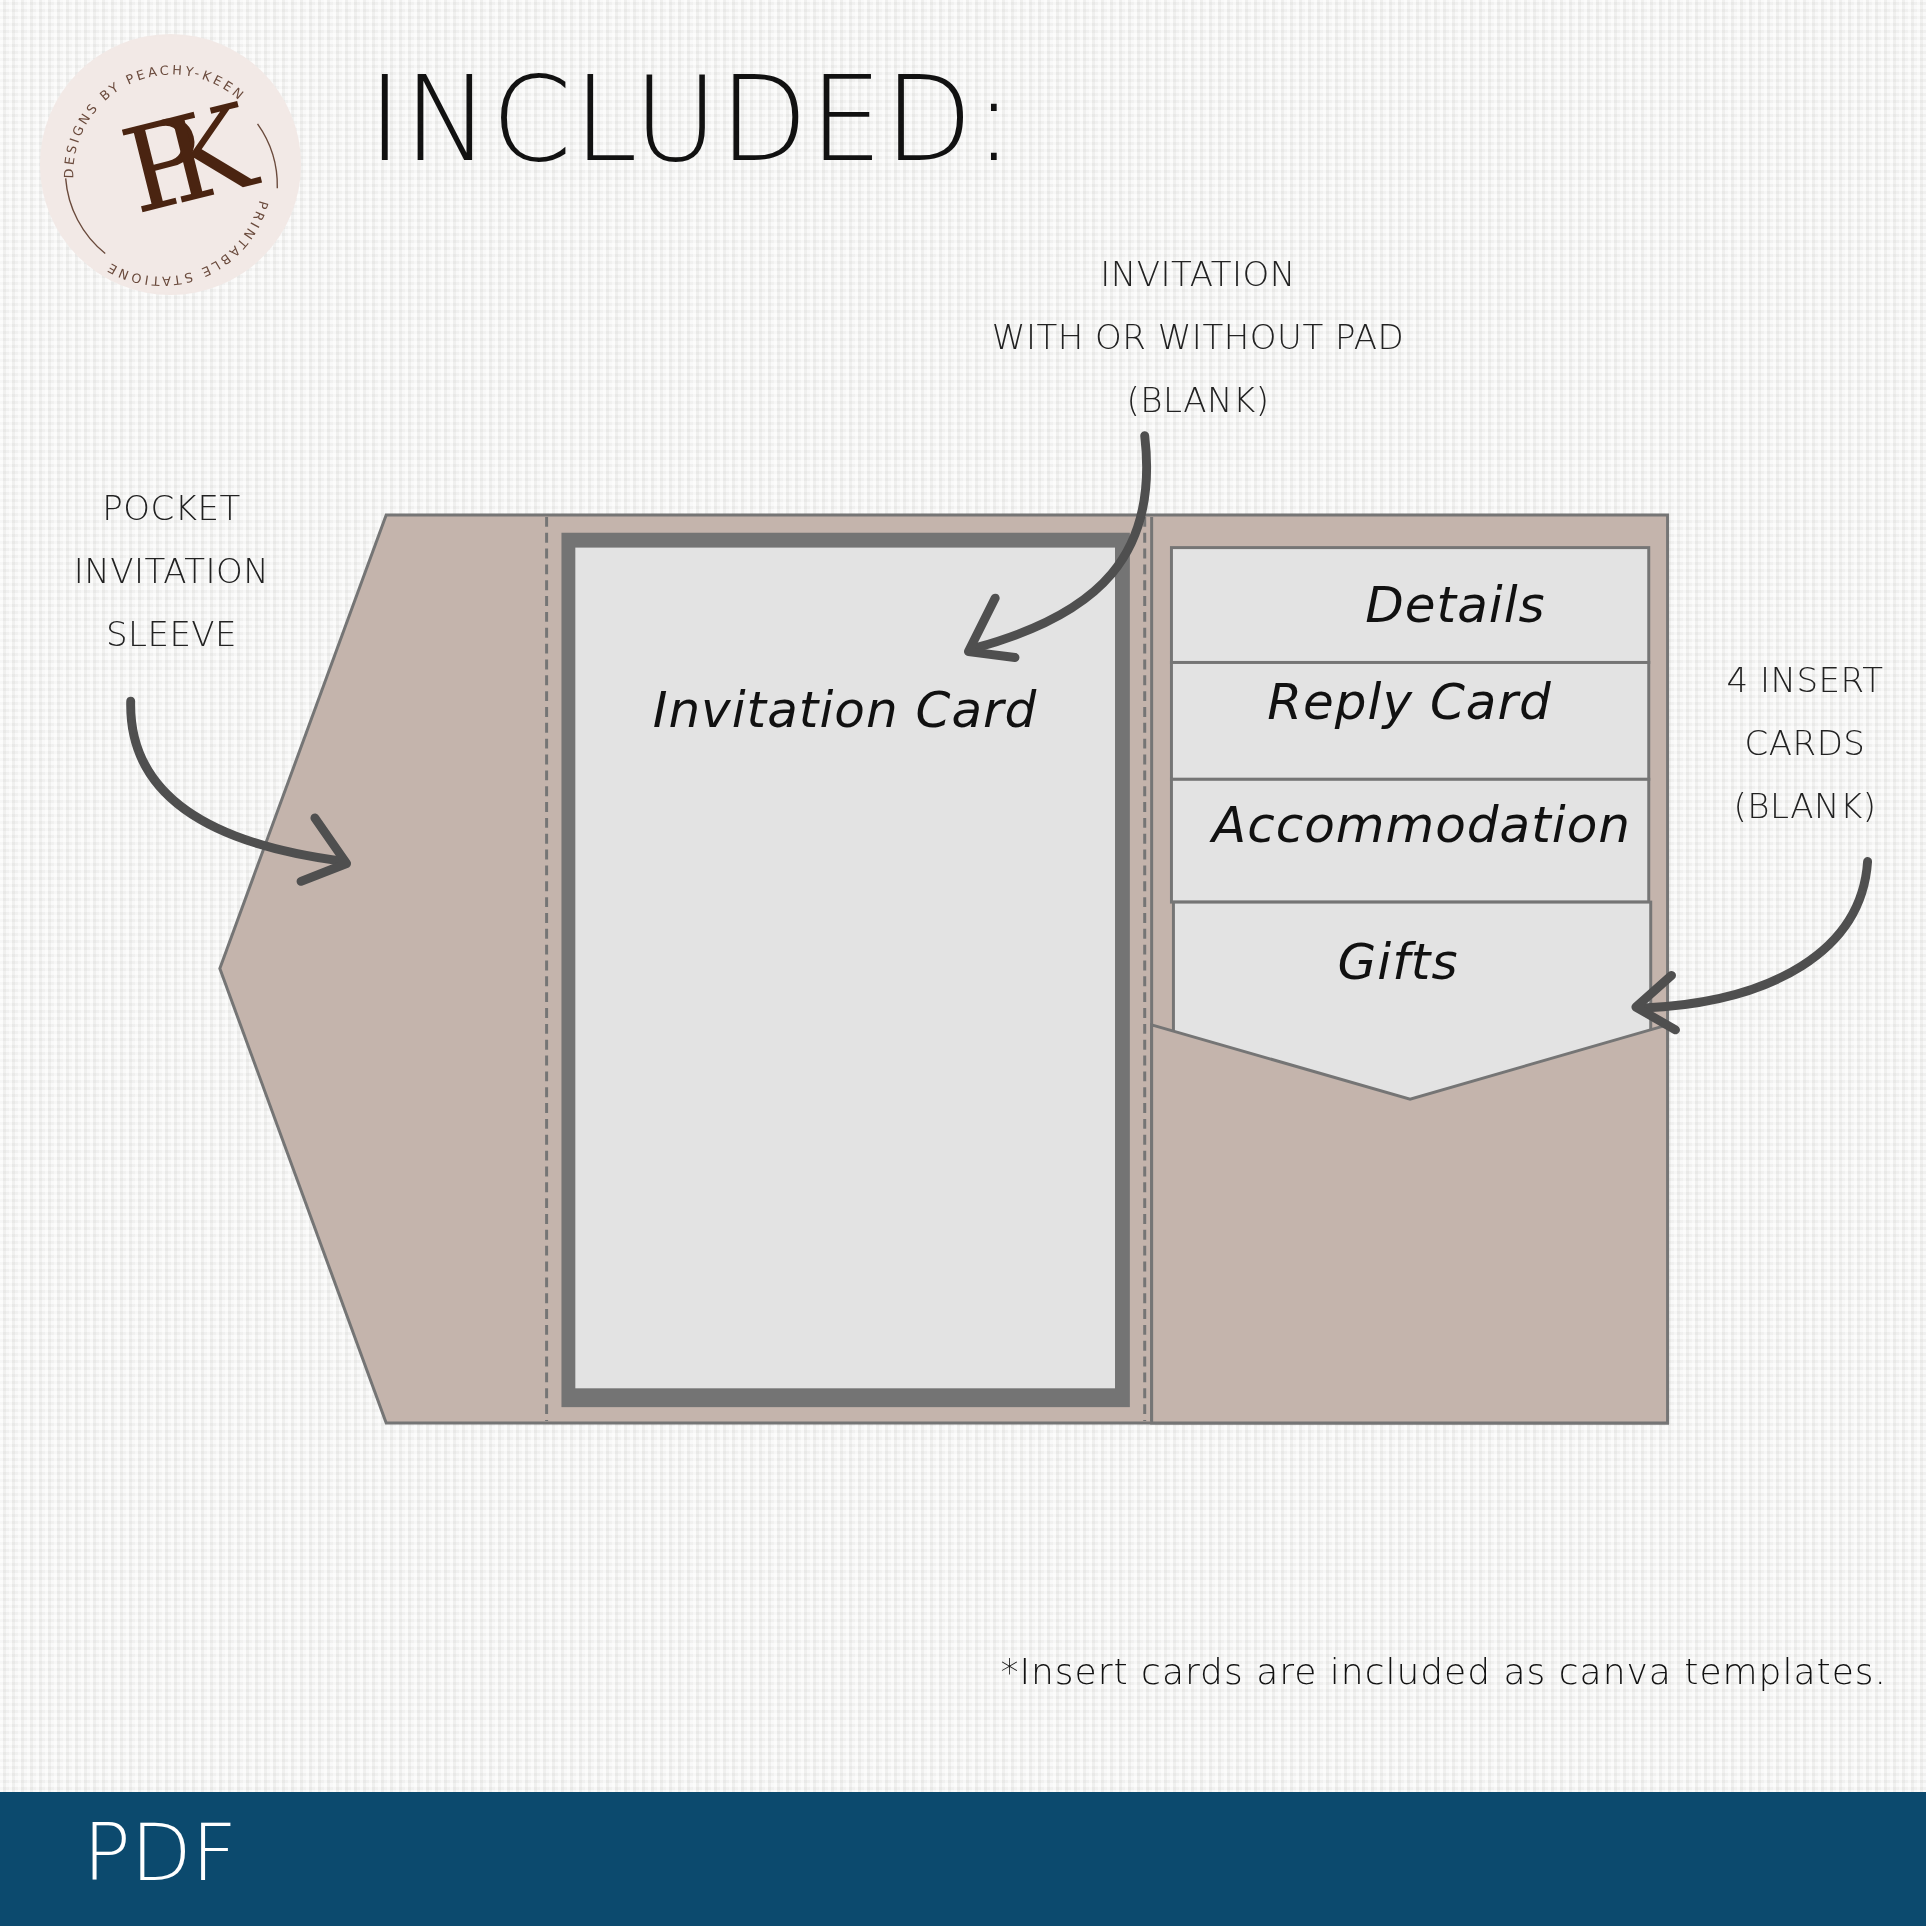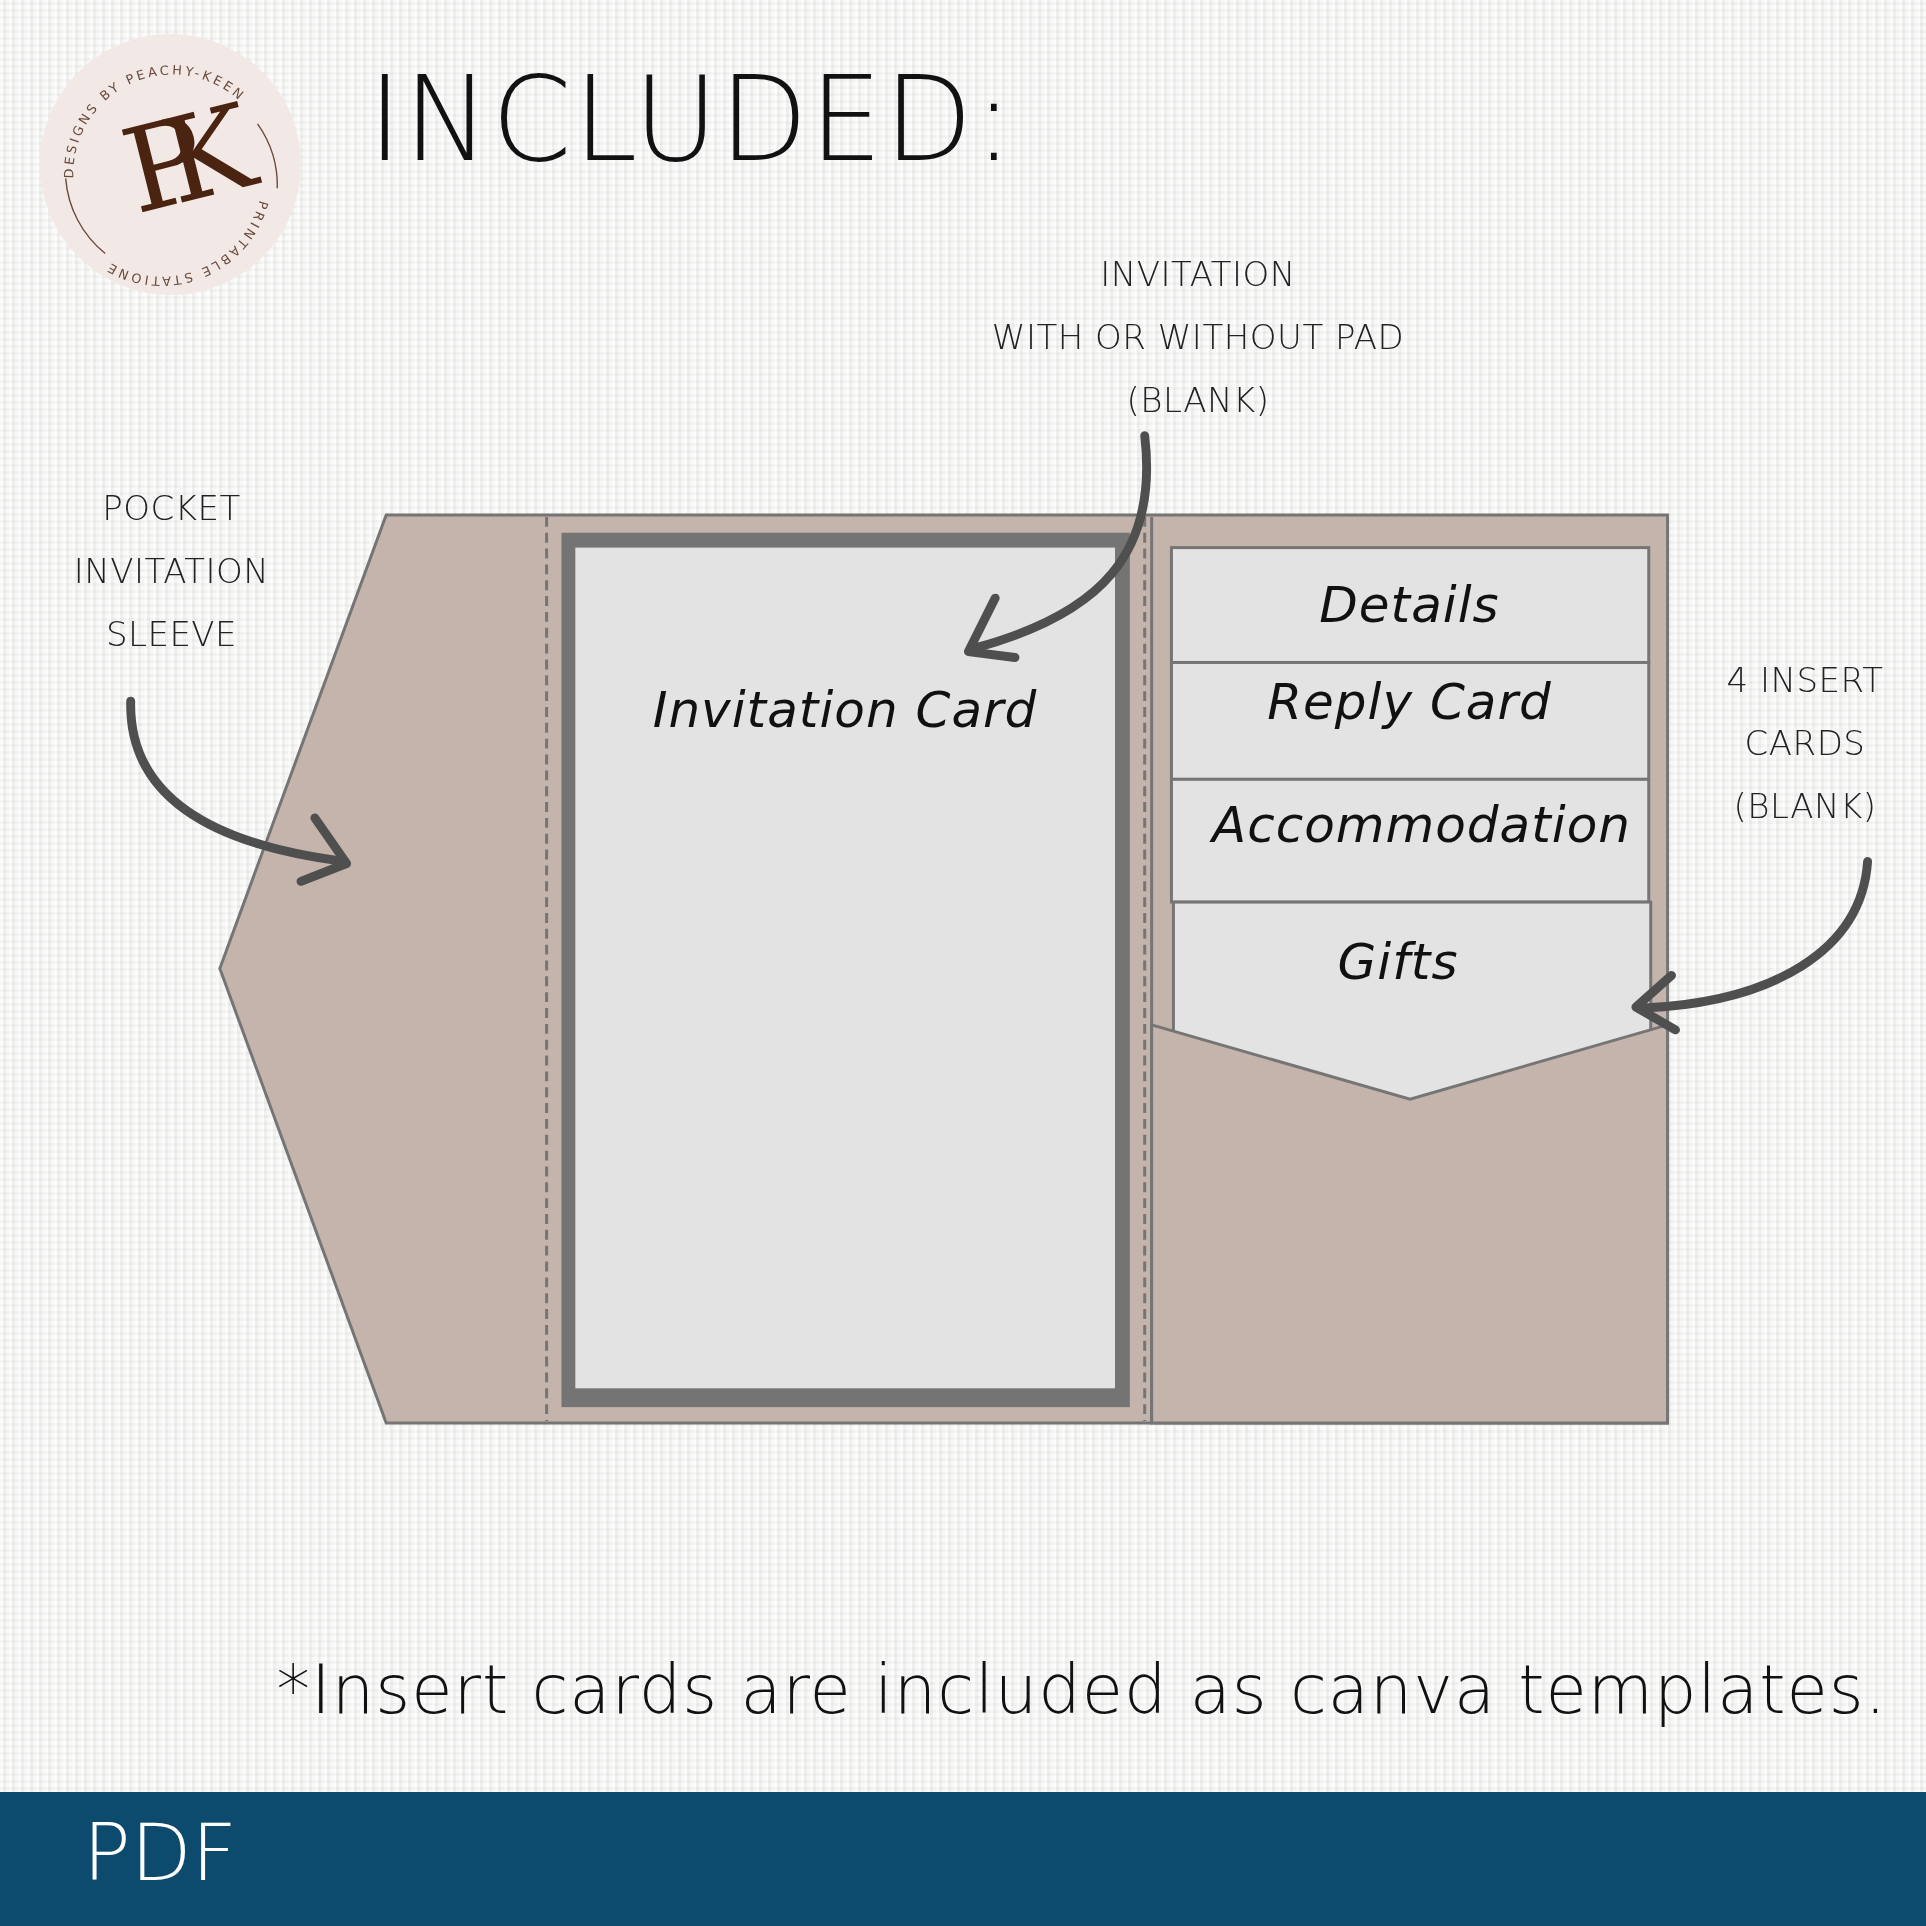--- a/index.html
+++ b/index.html
@@ -32,21 +32,21 @@
   }
   .diagram { position: absolute; left: 0; top: 0; width: 1927px; height: 1927px; }
   .card-text {
     position: absolute; text-align: center; color: #111;
     font-family: "DejaVu Sans", sans-serif; font-style: italic; font-weight: 200;
     font-size: 50px; letter-spacing: 1px;
   }
   .footnote {
     position: absolute; right: 40px; top: 1651px;
     font-family: "DejaVu Sans", sans-serif; font-weight: 200;
-    font-size: 67px; color: #111; letter-spacing: 1px; text-align: right;
+    font-size: 36px; color: #111; letter-spacing: 1px; text-align: right;
   }
   .footer {
     position: absolute; left: 0; top: 1792px; width: 1927px; height: 135px;
     background: #0c4a6e;
   }
   .footer .pdf {
     position: absolute; left: 83px; top: 22px;
     color: #fff; font-family: "DejaVu Sans", sans-serif; font-weight: 200;
     font-size: 79px; line-height: 1;
   }
@@ -124,21 +124,21 @@
   <div>(BLANK)</div>
 </div>
 
 <div class="label" style="left:1683px; top:649px; width:244px;">
   <div>4 INSERT</div>
   <div>CARDS</div>
   <div>(BLANK)</div>
 </div>
 
 <div class="card-text" style="left:575px; top:681px; width:540px;">Invitation Card</div>
-<div class="card-text" style="left:1171px; top:576px; width:477px;">Details</div>
+<div class="card-text" style="left:1171px; top:576px; width:477px;padding-left:46px;">Details</div>
 <div class="card-text" style="left:1171px; top:673px; width:477px;">Reply Card</div>
 <div class="card-text" style="left:1171px; top:796px; width:477px;padding-left:12px;">Accommodation</div>
 <div class="card-text" style="left:1173px; top:933px; width:450px;">Gifts</div>
 
 <div class="footnote">*Insert cards are included as canva templates.</div>
 
 <div class="footer">
   <div class="pdf">PDF</div>
 </div>
 

